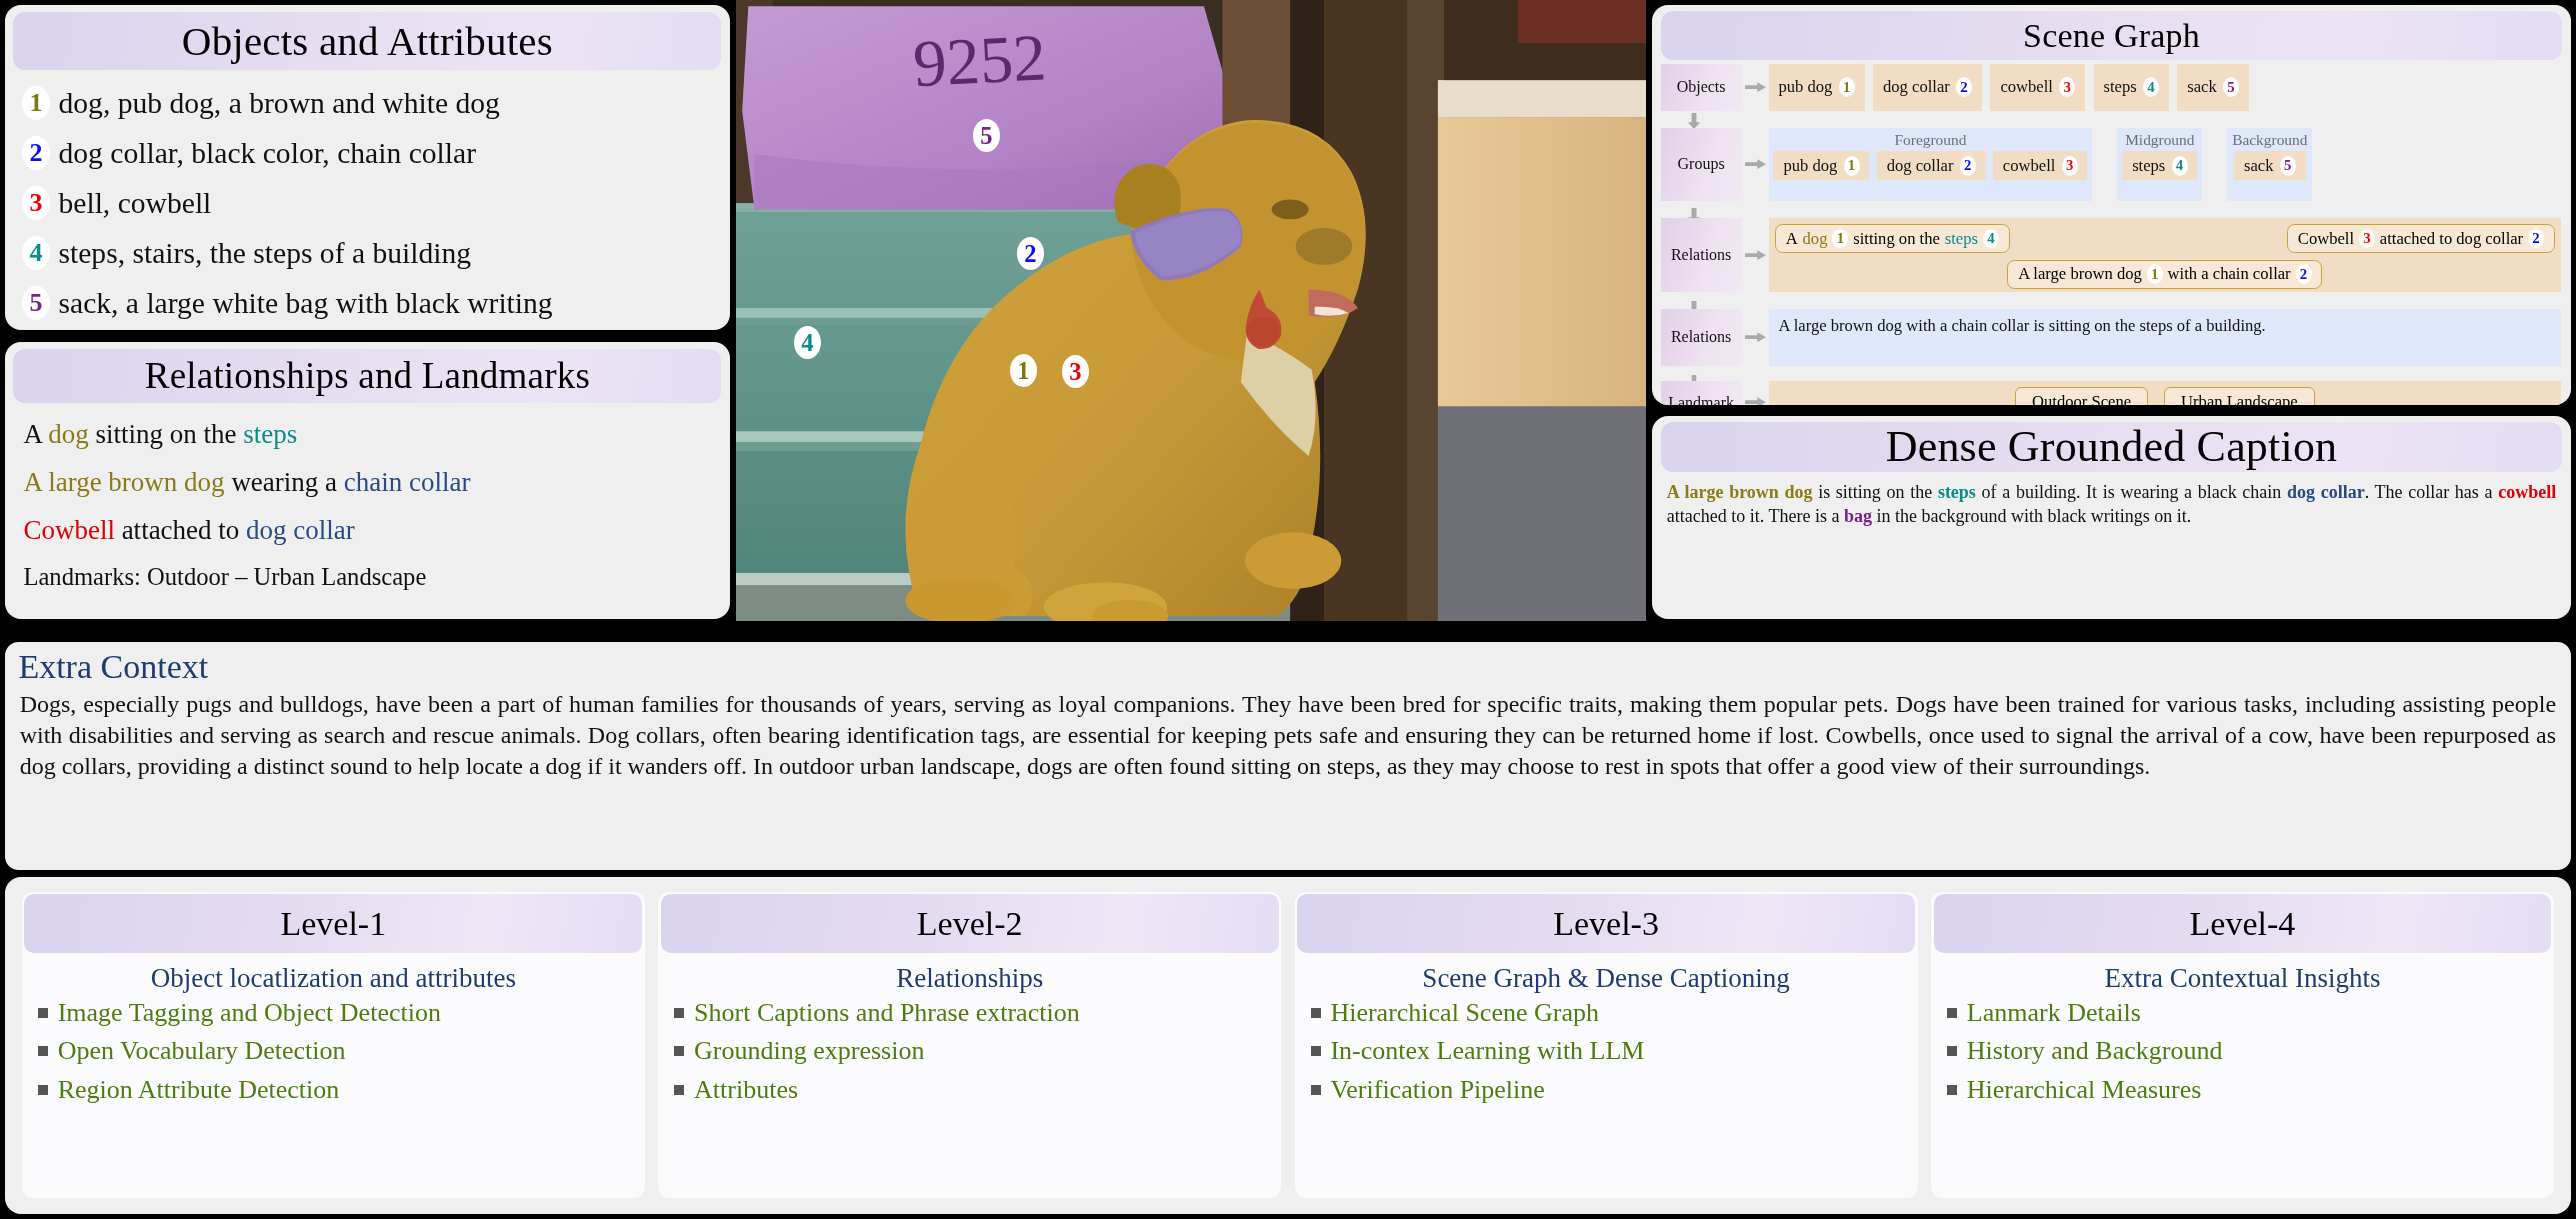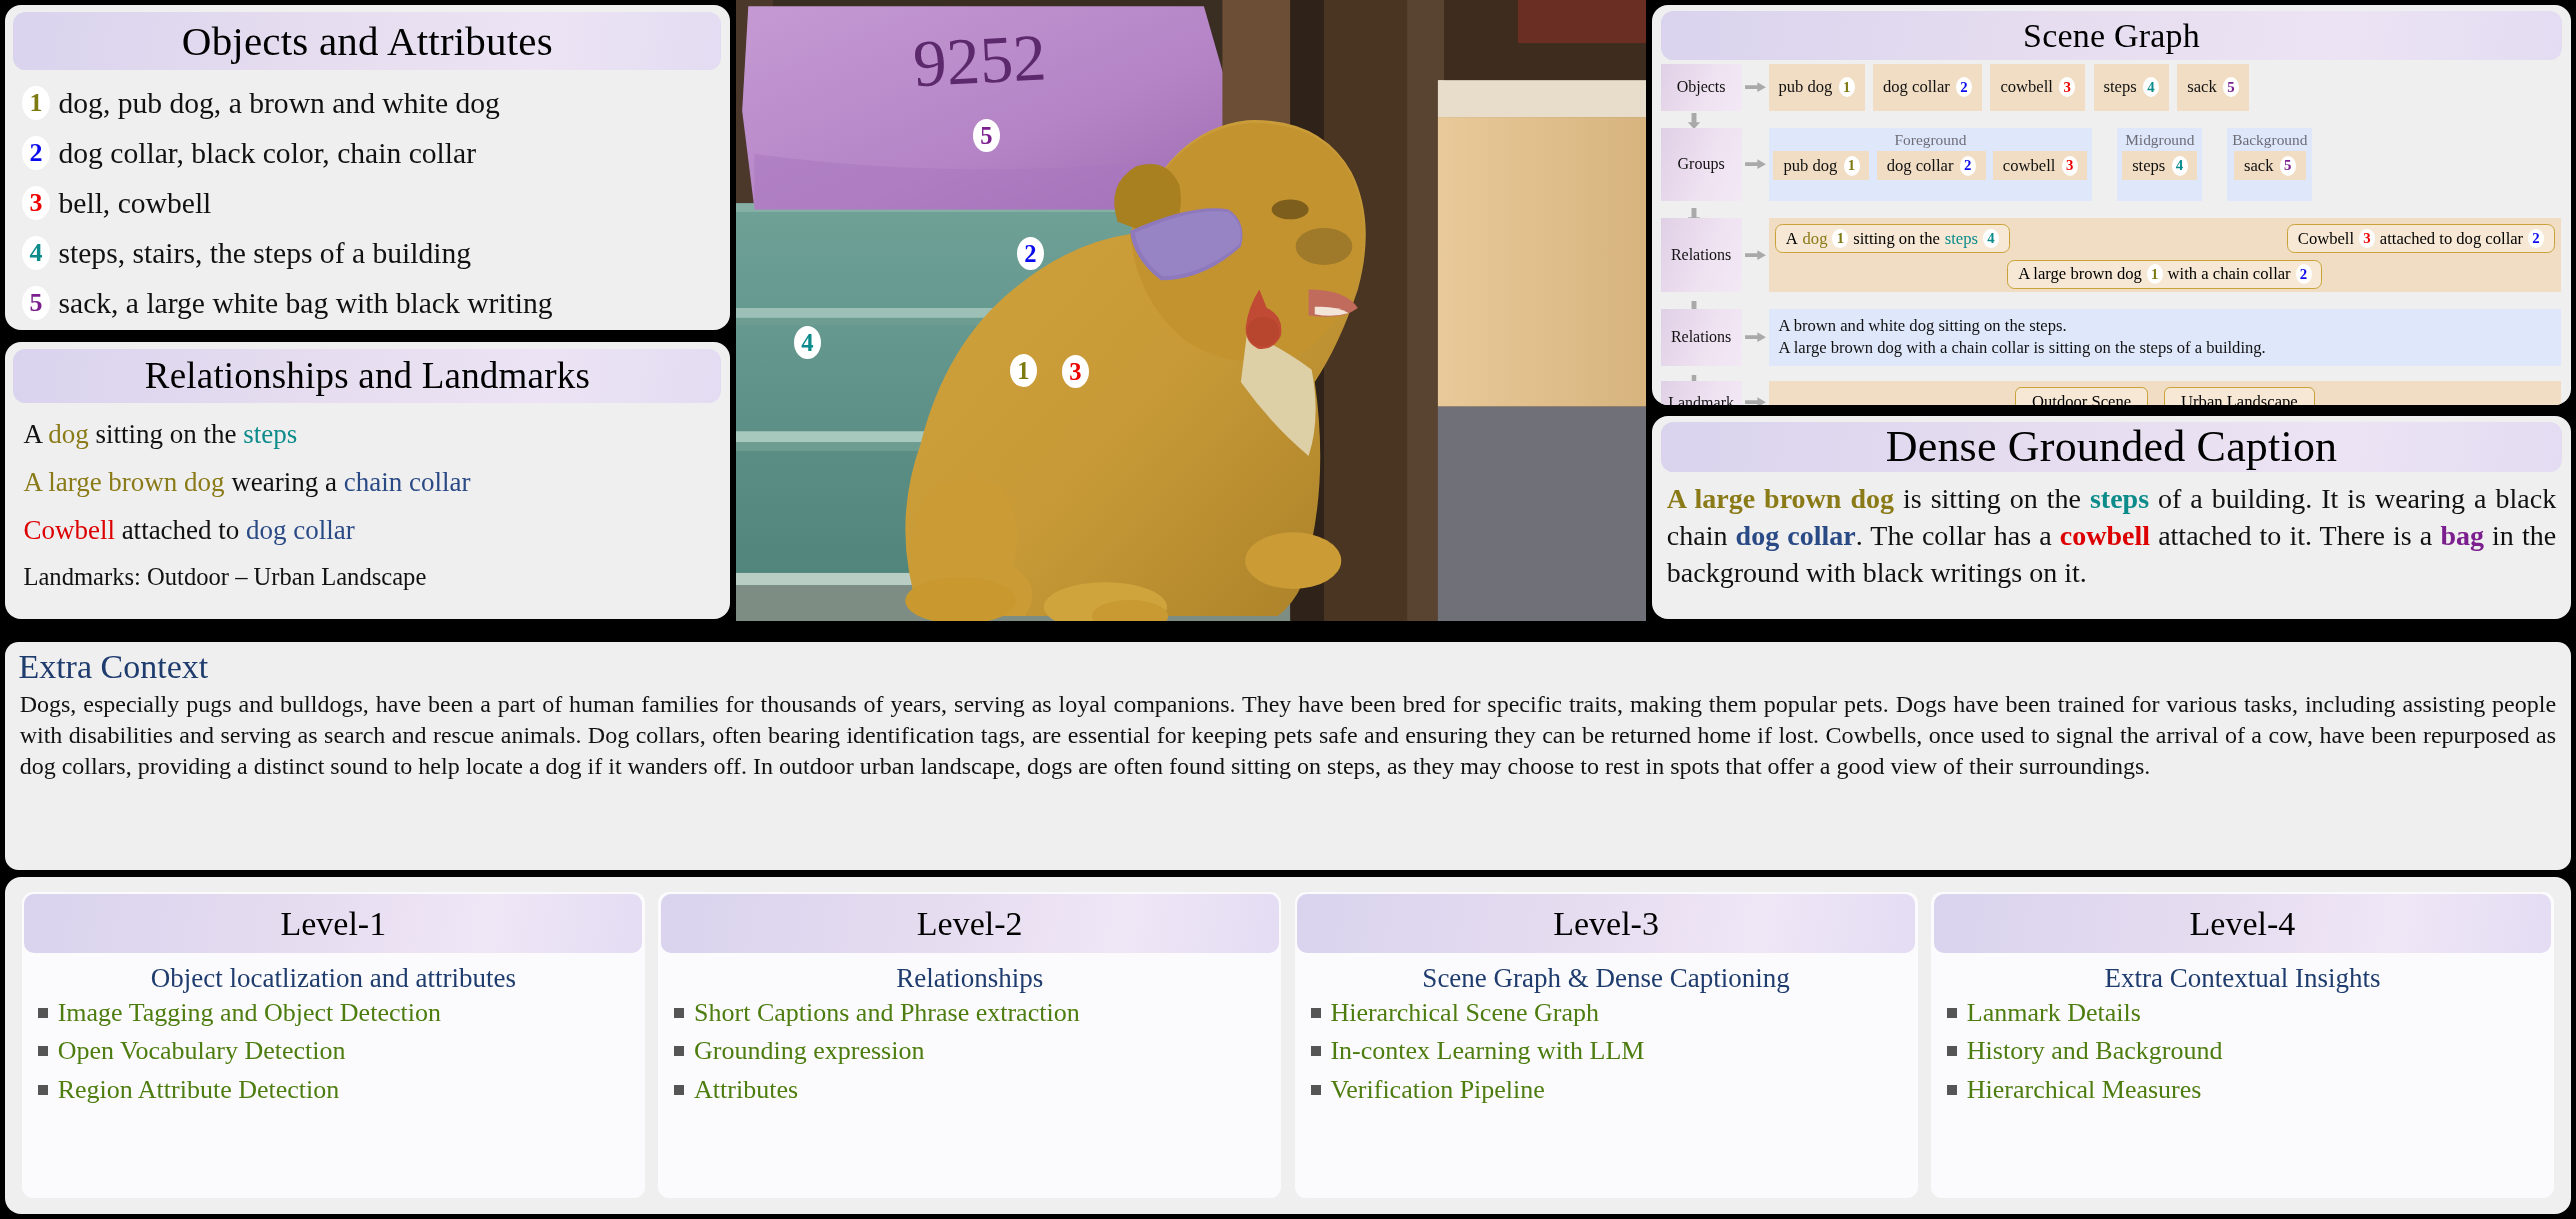--- a/index.html
+++ b/index.html
@@ -111,21 +111,21 @@
   .sent-band { background:#dfe7fa; width:100%; padding:6.2px 9.9px; }
   .sent { font-size:16.6px; color:#111; line-height:1.35; white-space:nowrap; }
 
   .lm-band { background:#f1ddc3; width:100%; padding:6.2px; display:flex; justify-content:center; gap:16px; }
   .lmbox { border:1.2px solid #c8a238; border-radius:6.2px; background:#f6e8d4;
            font-size:16.6px; padding:4.3px 16px; }
 
   
   #dc-card { left:1652px; top:416px; width:919px; height:203px; }
   #dc-card .card-head { margin:6.2px 8.6px 0 8.6px; height:50px; line-height:50px; font-size:44px; }
-  .dc-body { padding:8.6px 14.8px 0 14.8px; font-size:28px; line-height:1.32; text-align:justify; color:#111;font-family:Liberation Serif, serif; }
+  .dc-body { padding:8.6px 14.8px 0 14.8px; font-size:18px; line-height:1.32; text-align:justify; color:#111;font-family:Liberation Serif, serif; }
 
   
   #ec-card { left:4.9px; top:642px; width:2566px; height:228px; border-radius:13.5px; }
   .ec-title { font-size:34px; color:#1f3c6e; padding:6.2px 0 1.2px 13.5px; }
   .ec-body { font-size:24px; line-height:1.30; text-align:justify; padding:1.2px 14.8px 0 14.8px; color:#111; }
 
   
   #levels { position:absolute; left:4.9px; top:877px; width:2566px; height:337px;
             background:#efefef; border-radius:16px; display:flex; gap:13.5px;
             padding:14.8px 17px 16px 17px; }
@@ -404,21 +404,20 @@
 
     <div class="sg-row" style="height:57px;margin-top:17px">
       <div class="sg-label">Relations</div>
       <div class="sg-arrow">
         <svg viewBox="0 0 34 20">
             <path d="M0 7h20V2l14 8-14 8v-5H0z" fill="#a9a9a9"></path>
           </svg>
       </div>
       <div class="sg-content">
         <div class="sent-band">
-          <div class="sent">A brown and white dog sitting on the steps.</div>
           <div class="sent">A large brown dog with a chain collar is sitting on the steps of a building.</div>
         </div>
       </div>
     </div>
 
     <div class="vconn" style="top:315px;height:14.8px">
       <svg viewBox="0 0 26 26">
           <path d="M9 0h8v15h6l-10 11L3 15h6z" fill="#a9a9a9"></path>
         </svg>
     </div>

